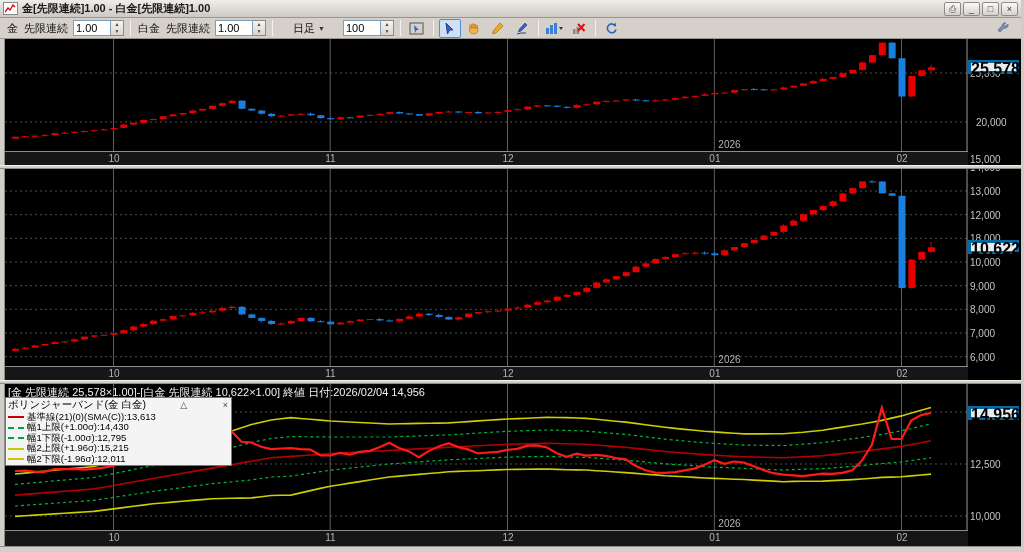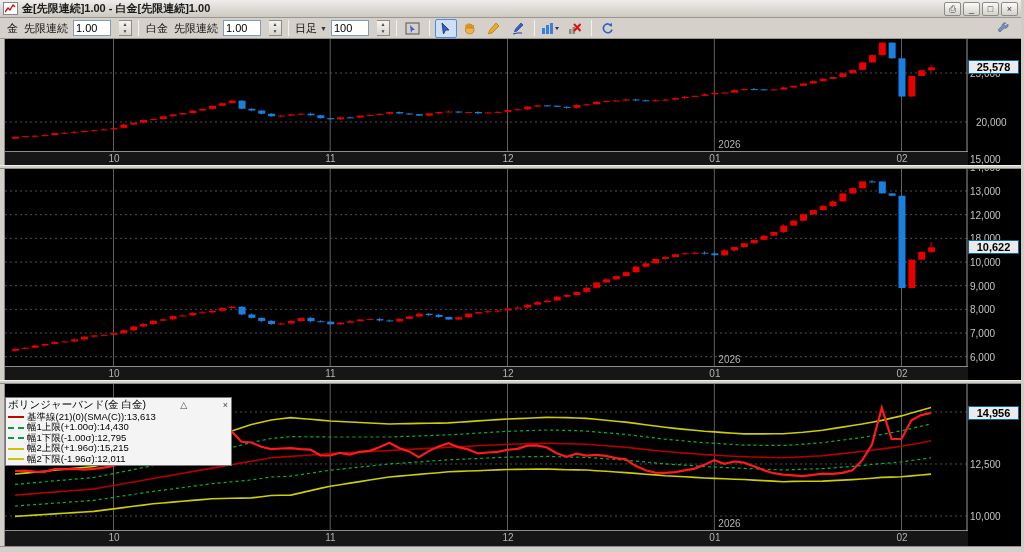--- a/index.html
+++ b/index.html
@@ -15,28 +15,28 @@
     margin-right:4px; display:flex; align-items:center; justify-content:center; }
   #title-text { font-size:11px; font-weight:bold; color:#1a1a1a; flex:1; white-space:nowrap; }
   .win-btn { width:17px; height:14px; margin-left:2px; background:linear-gradient(#fafafa,#d5d2cc);
     border:1px solid #8e8b86; border-radius:2px; font-size:9px; line-height:12px;
     text-align:center; color:#333; cursor:default; }
 
   
   #toolbar { height:21px; background:#d5d1ca; border-bottom:1px solid #9a9792;
     display:flex; align-items:center; padding:0 4px; position:relative; }
   .tb-label { font-size:11px; color:#111; margin:0 3px; white-space:nowrap; }
-  .spin { display:flex; align-items:center; height:24px; margin:0 2px;gap:8px; }
+  .spin { display:flex; align-items:center; height:24px; margin:0 2px; }
   .spin input { width:38px; height:16px; border:1px solid #7f9db9; font-size:11px;
     padding:0 2px; background:#fff; color:#000; }
   .spin .arrows { width:13px; height:16px; background:linear-gradient(#f5f4f2,#d9d6d0);
     border:1px solid #8e8b86; border-left:none; font-size:5px; line-height:7px;
     text-align:center; color:#444; }
   .sep { width:1px; height:16px; background:#a09d97; border-right:1px solid #f4f2ef; margin:0 4px; }
-  .dd { display:flex; align-items:center; font-size:11px; color:#111; margin:0 2px; }
+  .dd { display:flex; align-items:center; font-size:11px; color:#111; margin:0 16px; }
   .dd .caret { font-size:7px; color:#333; margin-left:3px; }
   .tb-btn { width:22px; height:19px; display:flex; align-items:center; justify-content:center;
     margin:0 1px; border:1px solid transparent; border-radius:2px; }
   .tb-btn.selected { background:#cfe0f5; border:1px solid #4a90d9; }
   #wrench-btn { position:absolute; right:6px; }
 
   
   .chart-row { position:relative; width:1021px; background:#000; overflow:hidden; }
   #row-gold { height:126px; }
   #row-platinum { height:211px; }
@@ -45,21 +45,21 @@
     border-right:1px solid #8c8c8c; }
   .plot { position:absolute; left:5px; top:0; width:963px; background:#000; }
   .plot svg { display:block; }
   .xstrip { position:relative; width:963px; background:#161616; border-top:1px solid #8c8c8c; }
   #row-gold .xstrip, #row-platinum .xstrip { height:14px; }
   #row-spread .xstrip { height:16px; }
   .xlabel { position:absolute; top:1px; font-size:10px; color:#b4b4b4; }
   .axis { position:absolute; right:0; top:0; bottom:0; width:53px; background:#000; }
   .ylabel { position:absolute; left:2px; font-size:10px; color:#c4c4c4; white-space:nowrap; }
   .price-badge { position:absolute; left:0; width:51px; height:14px; background:#ebebeb;
-    border:1px solid #0369a1; color:#000; font-size:11px; font-weight:bold;
+    border:3px solid #0369a1; color:#000; font-size:16px; font-weight:bold;
     text-align:center; line-height:12px; }
   .info-line { position:absolute; left:3px; top:1px; font-size:11px; color:#f2f2f2; white-space:nowrap; }
   .splitter { height:4px; background:#d2cfc8; border-top:1px solid #f2f0ed; border-bottom:1px solid #8c8c8c; }
   #bottom-strip { height:6px; background:#d2cfc8; border-top:1px solid #8c8c8c; }
 
   
   #legend { position:absolute; left:0; top:13px; width:227px; background:#f4f4f4;
     border:1px solid #777; z-index:5; }
   #legend-title { font-size:10.5px; color:#000; padding:0 2px; display:flex; align-items:center; }
   #legend-title .lg-glyph { margin-left:auto; font-size:9px; color:#444; padding:0 1px; }
@@ -650,20 +650,21 @@
             <text x="713.35" y="143" font-size="10" fill="#b4b4b4" font-family="Liberation Sans,sans-serif">2026</text>
           </svg>
         </div>
       <div class="xstrip" id="xstrip-spread">
           <div class="xlabel" style="left: 103.5px;">10</div>
           <div class="xlabel" style="left: 320.2px;">11</div>
           <div class="xlabel" style="left: 497.5px;">12</div>
           <div class="xlabel" style="left: 704.35px;">01</div>
           <div class="xlabel" style="left: 891.5px;">02</div>
         </div>
+      <div class="info-line">[金 先限連続 25,578×1.00]-[白金 先限連続 10,622×1.00] 終値 日付:2026/02/04 14,956</div>
       <div id="legend">
         <div id="legend-title">
           <span>ボリンジャーバンド(金 白金)</span>
           <span class="lg-glyph">△</span>
           <span class="lg-glyph">×</span>
         </div>
         <div class="lg-row">
             <span class="lg-swatch sw-red"></span>
             <span>基準線(21)(0)(SMA(C)):13,613</span>
           </div>

